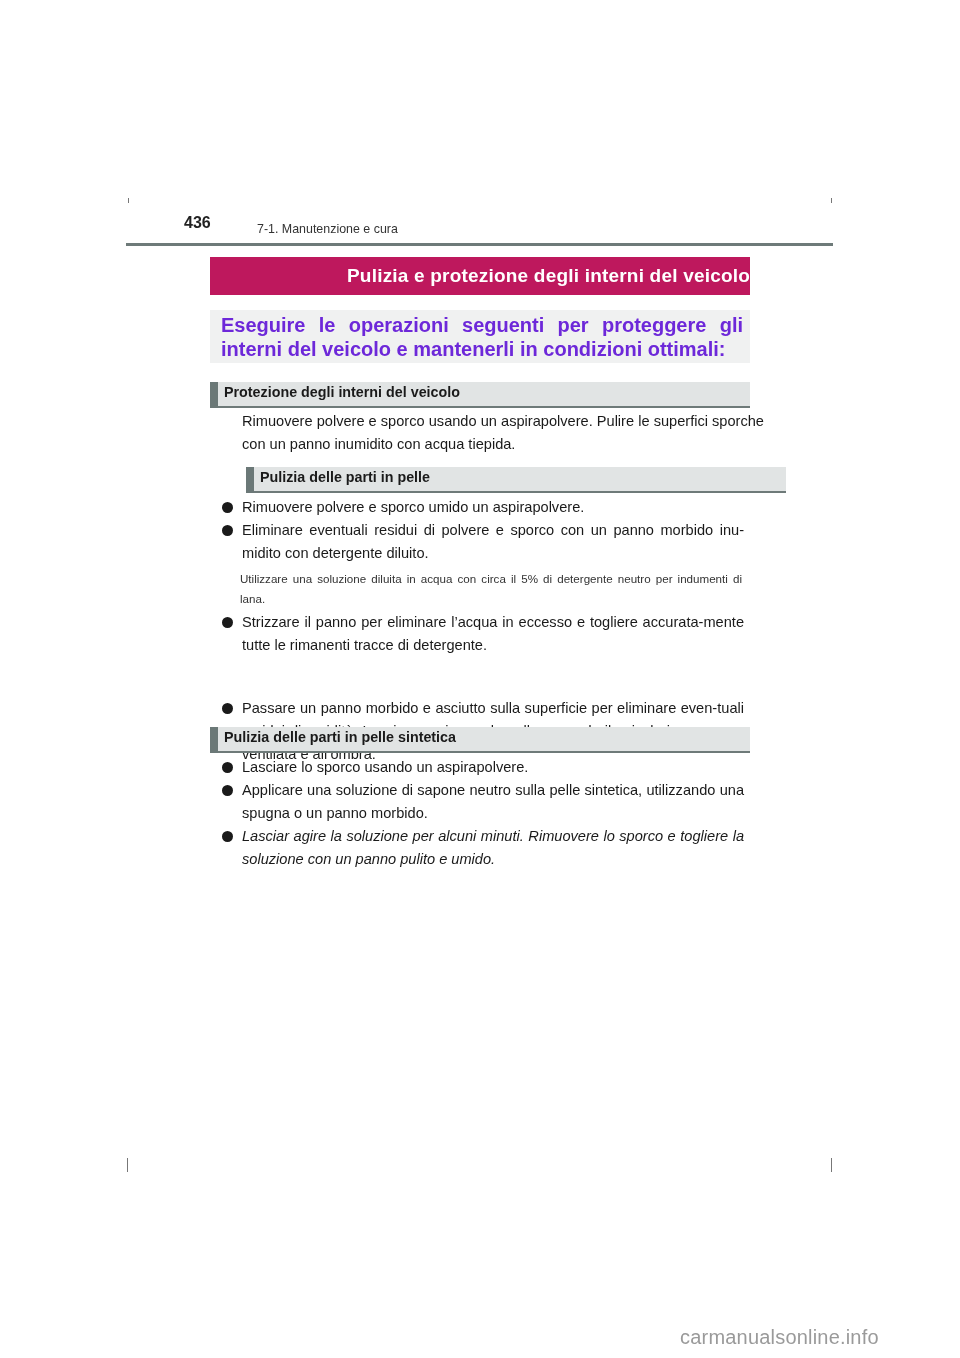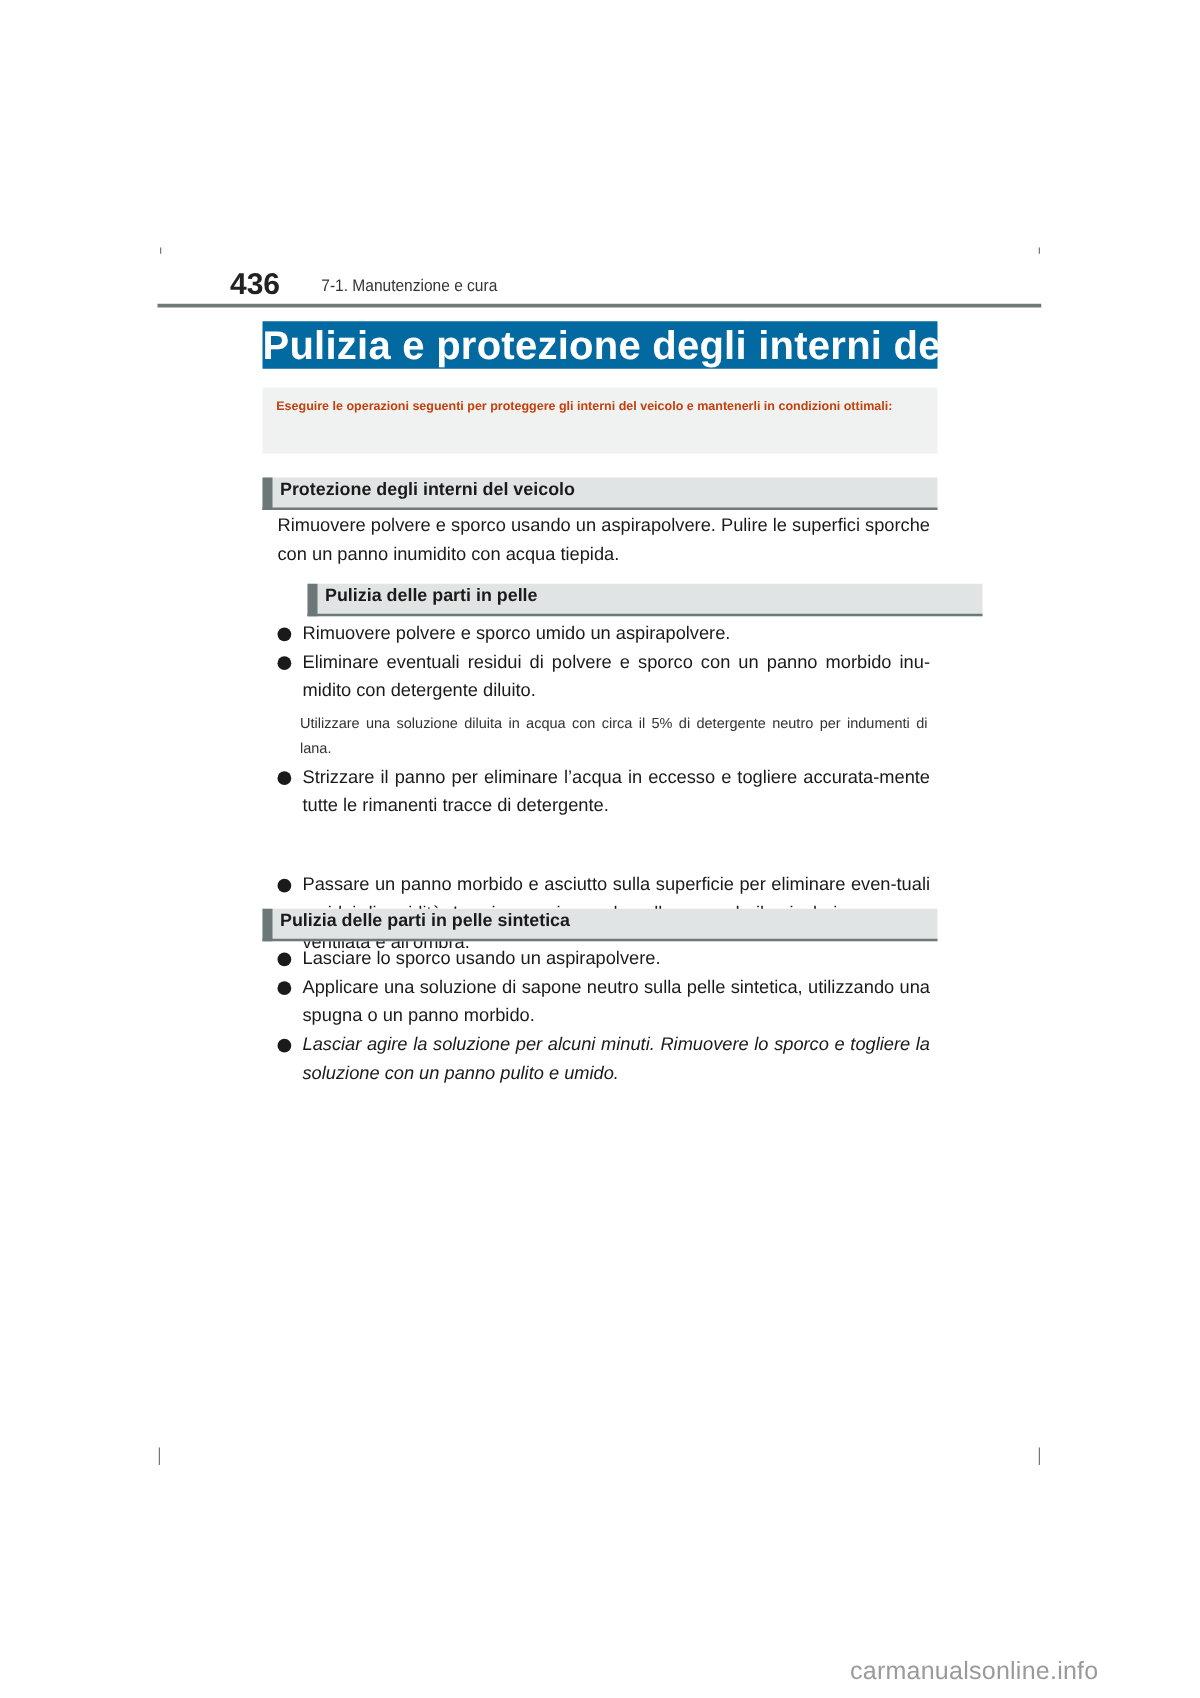--- a/index.html
+++ b/index.html
@@ -1,26 +1,26 @@
 <!DOCTYPE html>
 <html><head>
   <meta charset="utf-8">
   <style>
     html, body { margin: 0; padding: 0; background: #ffffff; }
     body { width: 960px; height: 1358px; position: relative; overflow: hidden;
            font-family: "Liberation Sans", sans-serif; color: #1a1a1a; }
     .crop { position: absolute; background: #777; }
-    .page-num { position: absolute; left: 184px; top: 214px; font-size: 24px; font-weight: bold; color: #222; }
+    .page-num { position: absolute; left: 184px; top: 214px; font-size: 16px; font-weight: bold; color: #222; }
     .section-ref { position: absolute; left: 257px; top: 221px; font-size: 13.5px; color: #333; transform: scaleX(0.92); transform-origin: left; }
     .header-rule { position: absolute; left: 126px; top: 243px; width: 707px; height: 3px; background: #6e7a79; }
-    .main-title { position: absolute; left: 210px; top: 257px; width: 540px; height: 38px; background: #0369a1;
-                  color: #fff; font-size: 32px; font-weight: bold; line-height: 38px; text-align: center; letter-spacing: 0.2px; white-space: nowrap; }
+    .main-title { position: absolute; left: 210px; top: 257px; width: 540px; height: 38px; background: #be185d;
+                  color: #fff; font-size: 19px; font-weight: bold; line-height: 38px; text-align: right; letter-spacing: 0.2px; white-space: nowrap; }
     .intro-box { position: absolute; left: 210px; top: 310px; width: 540px; height: 53px; background: #f0f1f1; }
-    .intro-text { position: absolute; left: 221px; top: 314px; width: 522px; font-size: 10px; font-weight: bold;
-                  line-height: 23.5px; text-align: justify; color: #c2410c; }
+    .intro-text { position: absolute; left: 221px; top: 314px; width: 522px; font-size: 20px; font-weight: bold;
+                  line-height: 23.5px; text-align: justify; color: #6d28d9; }
     .sec-bar { position: absolute; left: 210px; width: 540px; height: 24px; background: #e1e4e4; border-bottom: 2px solid #6e7a79; }
     .sec-bar .stripe { position: absolute; left: 0; top: 0; width: 8px; height: 26px; background: #6b7877; }
     .sec-bar .label { position: absolute; left: 14px; top: 2px; font-size: 14.3px; font-weight: bold; color: #1a1a1a; white-space: nowrap; }
     .para { position: absolute; left: 222px; width: 522px; font-size: 14.6px; line-height: 23px; text-align: justify; color: #1a1a1a; }
     .bullet { position: absolute; left: 222px; width: 522px; font-size: 14.6px; line-height: 23px; color: #1a1a1a; }
     .bullet .dot { position: absolute; left: 0; top: 6px; width: 11px; height: 11px; border-radius: 50%; background: #1a1a1a; }
     .bullet .btext { margin-left: 20px; display: block; text-align: justify; }
     .note { position: absolute; left: 240px; width: 502px; font-size: 11.6px; line-height: 20px; text-align: justify; color: #333; }
     .watermark { position: absolute; left: 680px; top: 1326px; font-size: 20px; color: #9a9a9a; letter-spacing: 0.2px; }
   </style>
@@ -38,21 +38,21 @@
 
 <div class="main-title">Pulizia e protezione degli interni del veicolo</div>
 
 <div class="intro-box"></div>
 <div class="intro-text">Eseguire le operazioni seguenti per proteggere gli interni del veicolo e mantenerli in condizioni ottimali:</div>
 
 <div class="sec-bar" style="top:382px;">
   <div class="stripe"></div>
   <span class="label">Protezione degli interni del veicolo</span>
 </div>
-<div class="para" style="top:410px;">Rimuovere polvere e sporco usando un aspirapolvere. Pulire le superfici sporche con un panno inumidito con acqua tiepida.</div>
+<div class="para" style="top:410px;margin-left:20px;">Rimuovere polvere e sporco usando un aspirapolvere. Pulire le superfici sporche con un panno inumidito con acqua tiepida.</div>
 
 <div class="sec-bar" style="top:467px;margin-left:36px;">
   <div class="stripe"></div>
   <span class="label">Pulizia delle parti in pelle</span>
 </div>
 
 <div class="bullet" style="top:496px;">
   <span class="dot"></span>
   <span class="btext">Rimuovere polvere e sporco umido un aspirapolvere.</span>
 </div>

